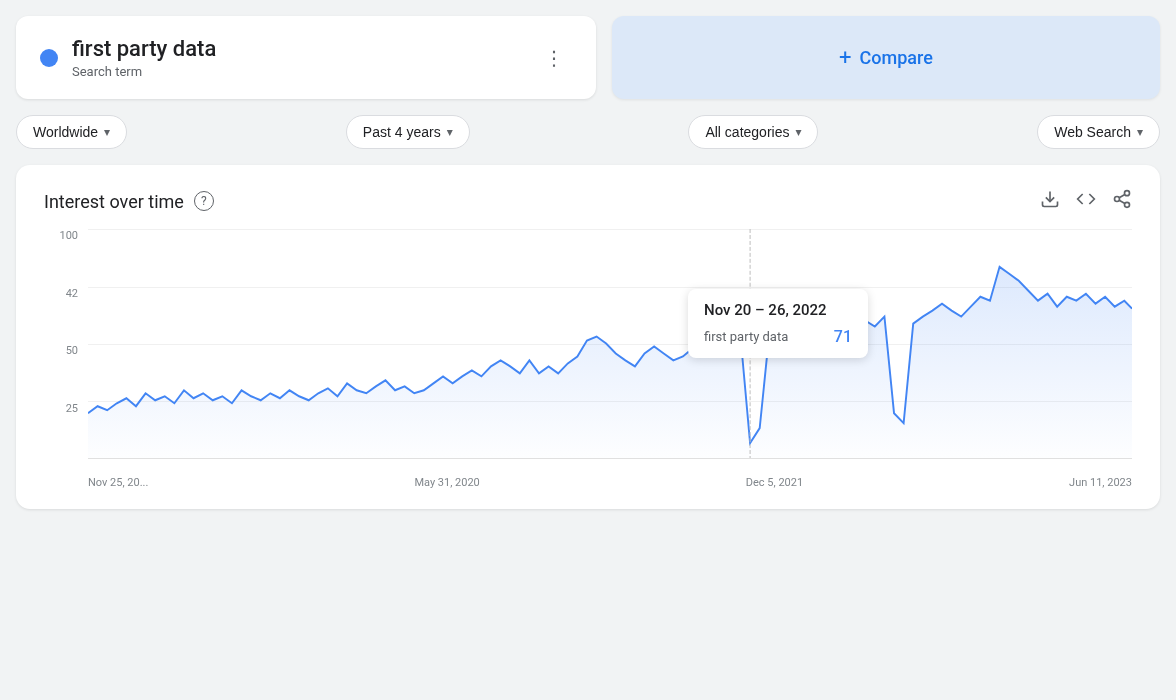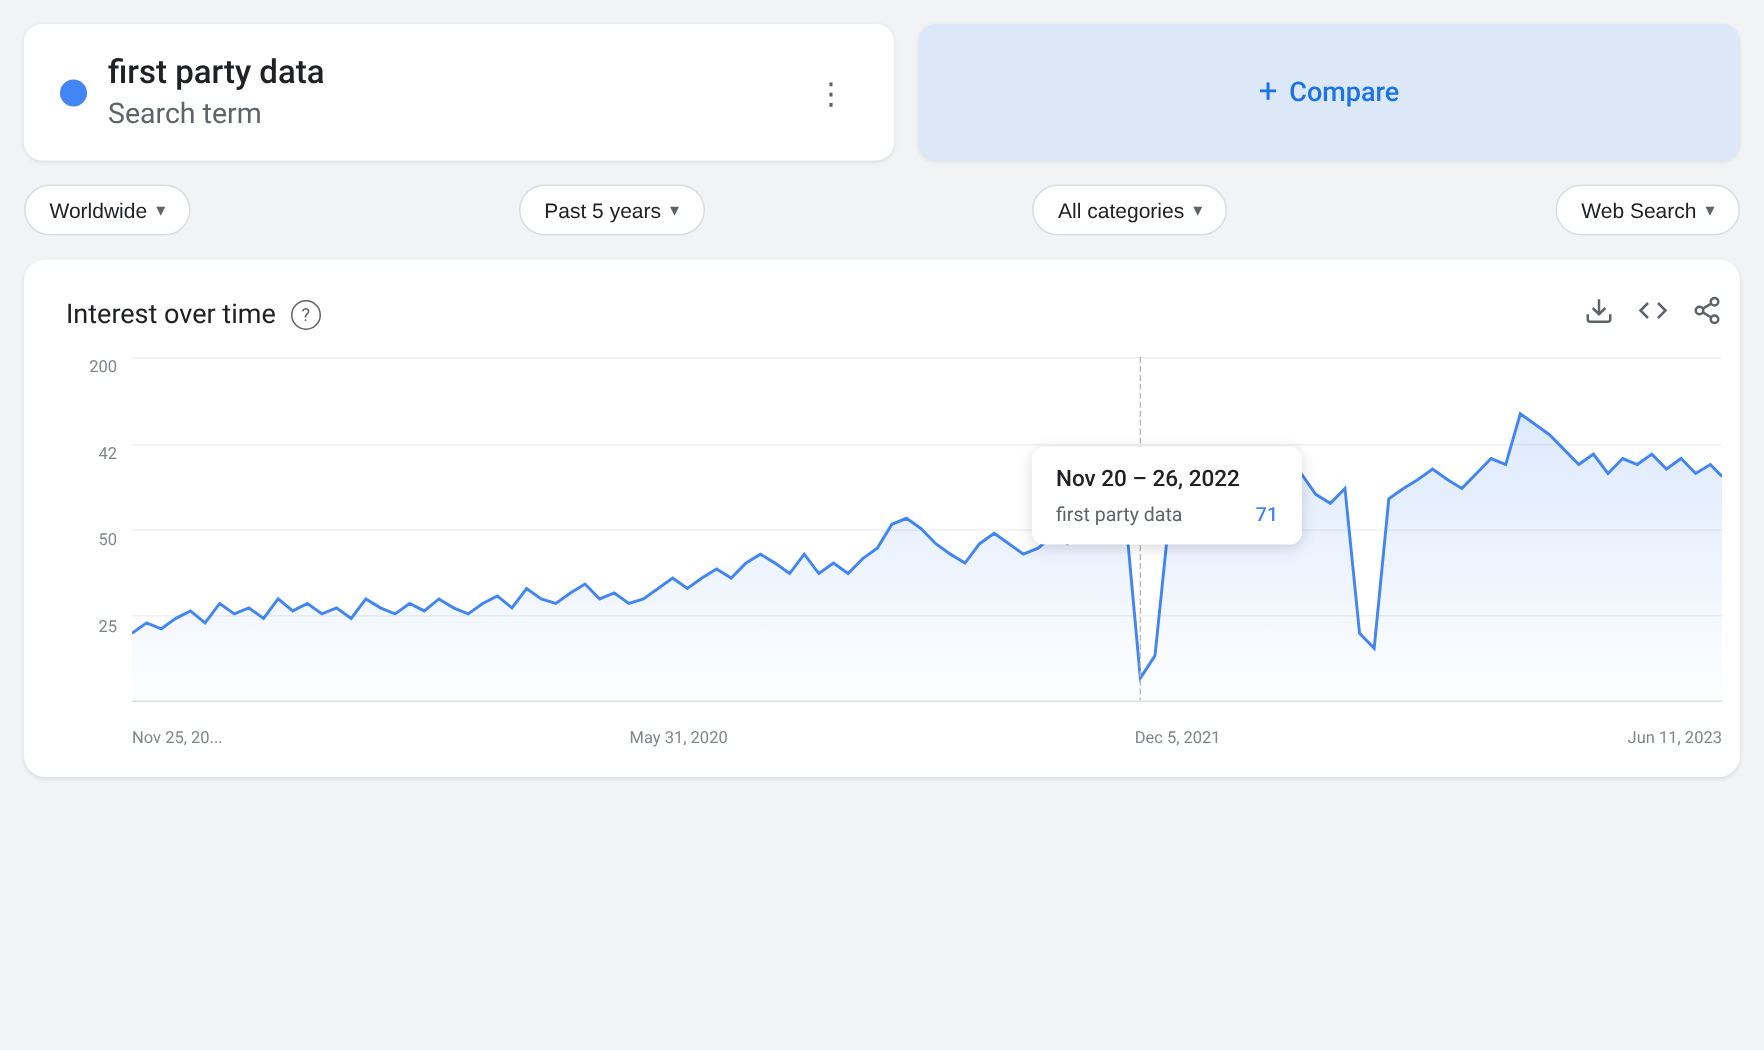--- a/index.html
+++ b/index.html
@@ -43,21 +43,21 @@
     }
 
     .search-term-text h2 {
       font-size: 22px;
       font-weight: 500;
       color: #202124;
       line-height: 1.2;
     }
 
     .search-term-text p {
-      font-size: 19px;
+      font-size: 13px;
       color: #5f6368;
       margin-top: 2px;
     }
 
     .more-icon {
       color: #5f6368;
       cursor: pointer;
       font-size: 20px;
       padding: 4px 8px;
       border-radius: 50%;
@@ -112,21 +112,21 @@
 
     .filter-btn .chevron {
       font-size: 12px;
       color: #5f6368;
     }
 
     .chart-card {
       background: #fff;
       border-radius: 14px;
       margin: 0 16px;
-      padding: 24px 12px 20px 28px;
+      padding: 24px 28px 20px 28px;
       box-shadow: 0 1px 3px rgba(0,0,0,0.1);
     }
 
     .chart-header {
       display: flex;
       align-items: center;
       justify-content: space-between;
       margin-bottom: 16px;
     }
 
@@ -258,21 +258,21 @@
     }
 
     .tooltip-term {
       color: #5f6368;
       font-size: 13px;
     }
 
     .tooltip-value {
       color: #4285f4;
       font-weight: 500;
-      font-size: 13px;
+      font-size: 16px;
     }
   </style>
 </head>
 <body>
 
 <div class="top-row">
 
   <div class="search-term-card">
     <div class="search-term-left">
       <div class="blue-dot"></div>
@@ -291,21 +291,21 @@
     </div>
   </div>
 </div>
 
 <div class="filters-row">
   <button class="filter-btn">
     <span>Worldwide</span>
     <span class="chevron">▾</span>
   </button>
   <button class="filter-btn">
-    <span>Past 5 years</span>
+    <span>Past 4 years</span>
     <span class="chevron">▾</span>
   </button>
   <button class="filter-btn">
     <span>All categories</span>
     <span class="chevron">▾</span>
   </button>
   <button class="filter-btn">
     <span>Web Search</span>
     <span class="chevron">▾</span>
   </button>
@@ -341,21 +341,21 @@
           <line x1="8.59" y1="13.51" x2="15.42" y2="17.49"></line>
           <line x1="15.41" y1="6.51" x2="8.59" y2="10.49"></line>
         </svg>
       </span>
     </div>
   </div>
 
   <div class="chart-area">
 
     <div class="y-axis-labels">
-      <span class="y-label">200</span>
+      <span class="y-label">100</span>
       <span class="y-label">42</span>
       <span class="y-label">50</span>
       <span class="y-label">25</span>
       <span class="y-label"></span>
     </div>
 
     <div class="chart-inner">
 
       <div class="grid-line" style="top: 0%"></div>
       <div class="grid-line" style="top: 25%"></div>

